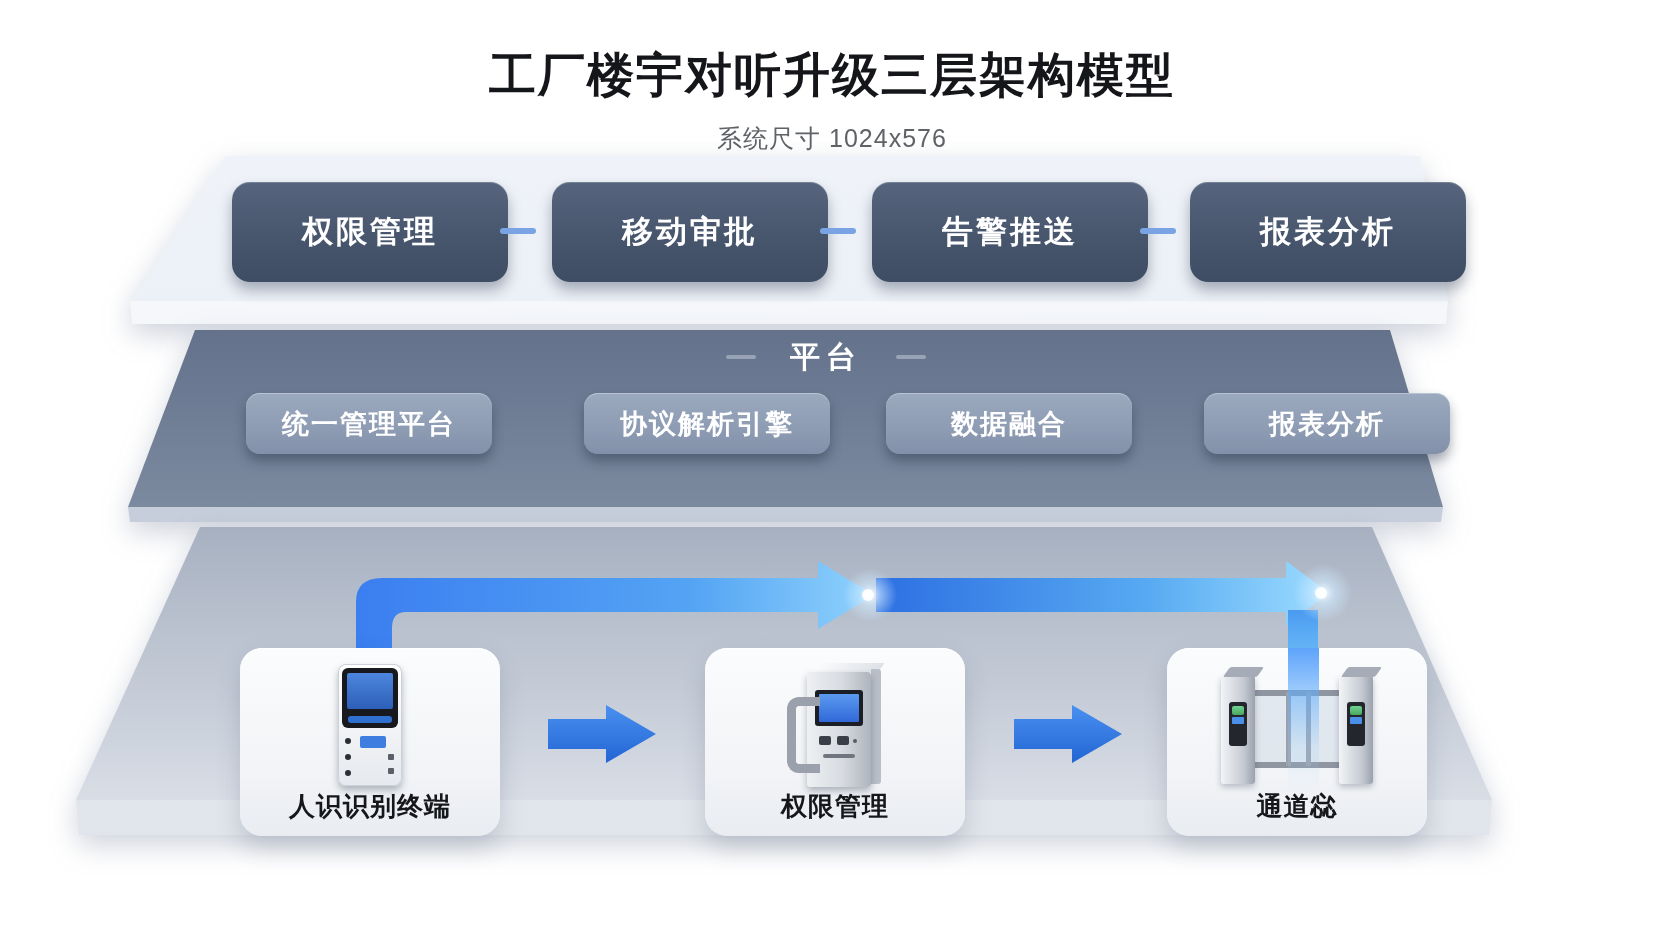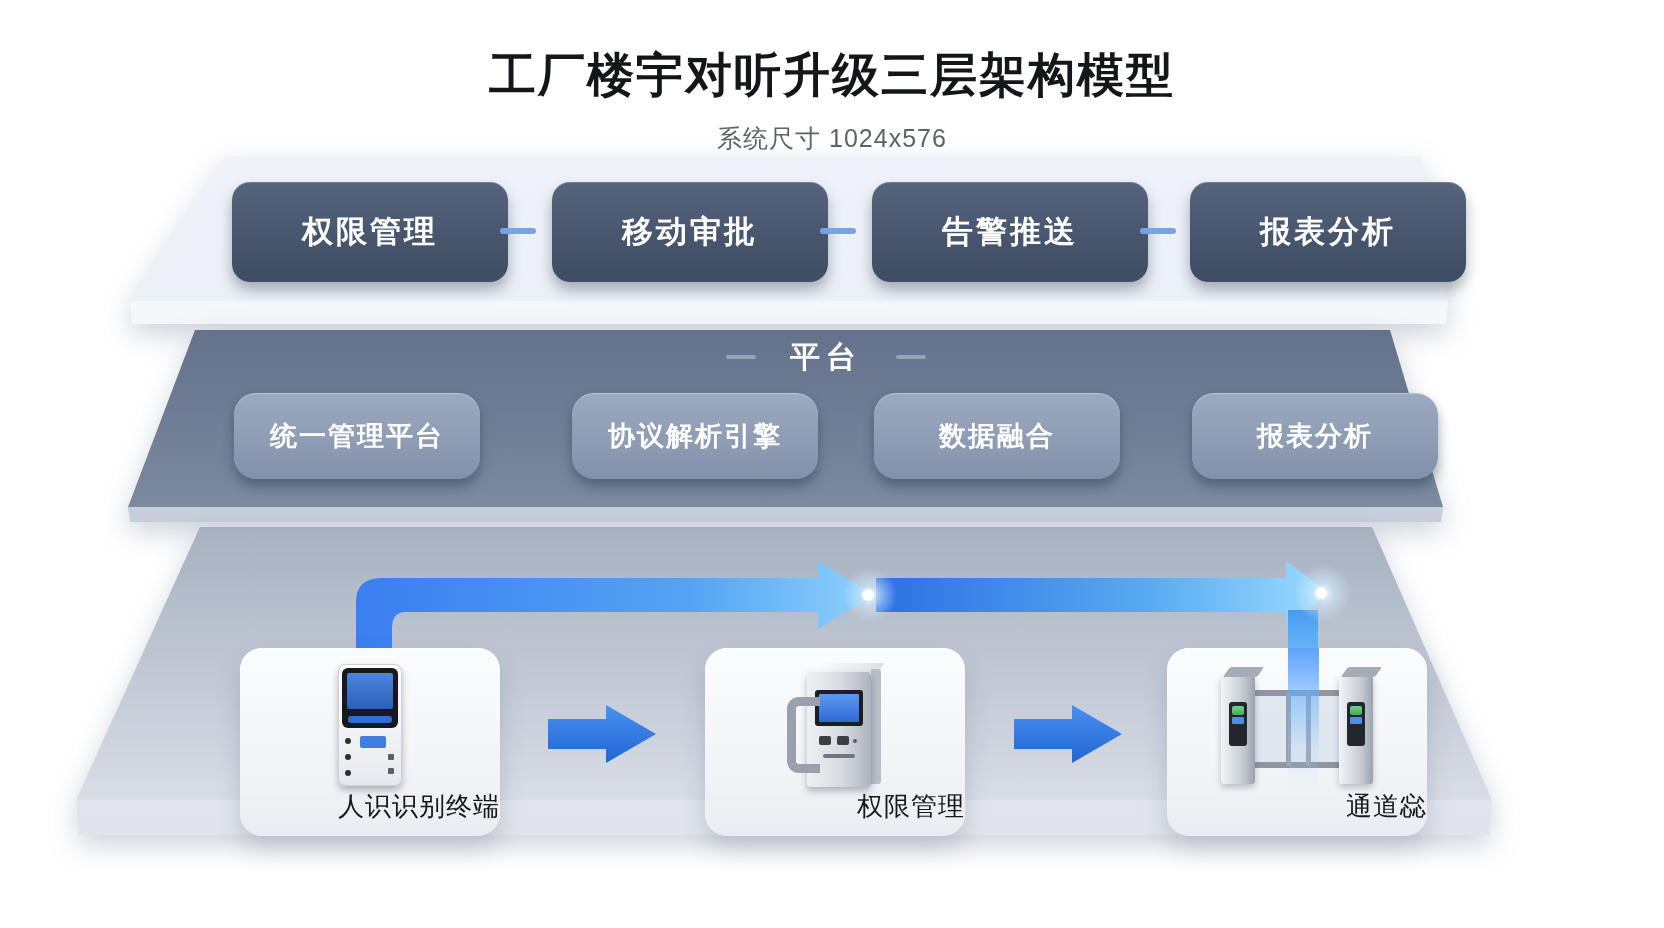--- a/index.html
+++ b/index.html
@@ -64,40 +64,40 @@
   .tdash.d1{left:500px;}.tdash.d2{left:820px;}.tdash.d3{left:1140px;}
   
   .plat-row{
     position:absolute;left:0;right:12px;top:337px;height:40px;
     display:flex;align-items:center;justify-content:center;gap:34px;text-align:right;
   }
   .plat-dash{width:30px;height:4px;border-radius:2px;background:#98a4b6;}
   .plat-label{color:#ffffff;font-size:30px;font-weight:bold;letter-spacing:6px;}
   
   .mbox{
-    position:absolute;top:393px;width:246px;height:86px;border-radius:22px;
+    position:absolute;top:393px;width:246px;height:61px;border-radius:14px;
     background:linear-gradient(180deg,#9caabf 0%,#8e9cb4 55%,#8290a9 100%);
     box-shadow:0 7px 12px rgba(25,36,58,.38),inset 0 1px 0 rgba(255,255,255,.3);
     display:flex;align-items:center;justify-content:center;
-    color:#ffffff;font-size:27px;font-weight:bold;letter-spacing:2px;
+    color:#ffffff;font-size:27px;font-weight:bold;letter-spacing:2px;margin-left:12px;
   }
   .mbox.b1{left:234px;}.mbox.b2{left:572px;}.mbox.b3{left:874px;}.mbox.b4{left:1192px;}
   
   .flow-svg{position:absolute;inset:0;width:1664px;height:928px;pointer-events:none;z-index:3;}
   
   .card{
     position:absolute;top:648px;width:260px;height:188px;border-radius:22px;
     background:linear-gradient(180deg,#fbfcfd 0%,#f1f3f6 70%,#e9ecf1 100%);
     box-shadow:0 12px 24px rgba(55,70,100,.20),inset 0 1px 0 #ffffff;
     z-index:4;
   }
   .card.c1{left:240px;}.card.c2{left:705px;}.card.c3{left:1167px;}
   .card-label{
-    position:absolute;left:0;right:0;bottom:12px;text-align:right;
-    font-size:26px;font-weight:normal;color:#15171a;letter-spacing:1px;
+    position:absolute;left:0;right:0;bottom:12px;text-align:center;
+    font-size:26px;font-weight:bold;color:#15171a;letter-spacing:1px;
   }
   .icon-area{position:absolute;left:0;right:0;top:14px;height:126px;display:flex;align-items:center;justify-content:center;}
   
   .dev-terminal{position:relative;width:64px;height:122px;border-radius:8px;
     background:linear-gradient(180deg,#ffffff,#e6e9ee);
     box-shadow:0 4px 7px rgba(50,60,80,.35),inset 0 0 0 1px #ccd1d9;}
   .term-bezel{position:absolute;left:4px;right:4px;top:4px;height:60px;background:#17191e;border-radius:6px;}
   .term-screen{position:absolute;left:5px;right:5px;top:5px;height:36px;border-radius:2px;
     background:linear-gradient(180deg,#4d86de,#2c5fb8);}
   .term-bar{position:absolute;left:6px;right:6px;bottom:5px;height:7px;border-radius:3px;background:#2f6fd0;}

